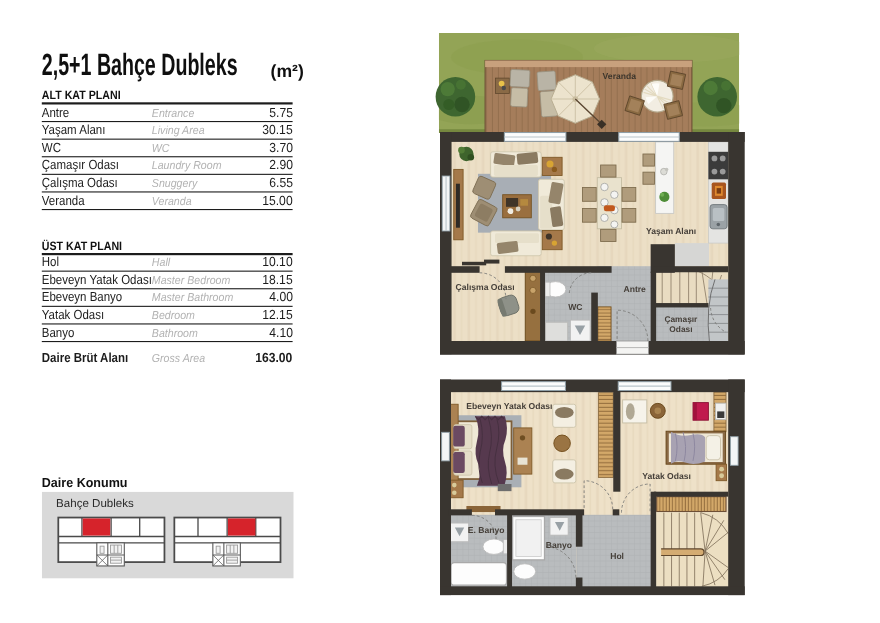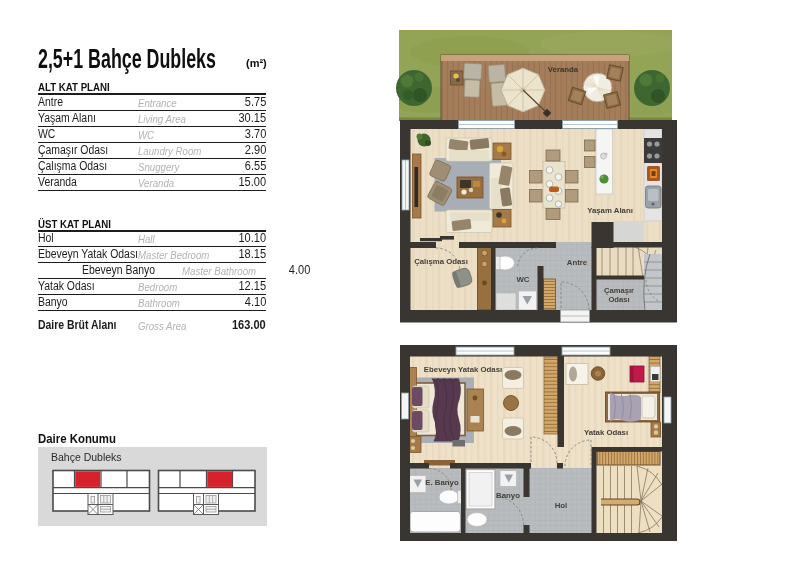--- a/index.html
+++ b/index.html
@@ -10,21 +10,21 @@
   .row-tr .en{position:absolute;left:100px;top:2.5px;font-size:10.5px;font-style:italic;color:#b2b2b2;transform:scaleX(0.92);transform-origin:0 0;white-space:nowrap;}
   .row-tr .val{position:absolute;right:0;top:1px;font-size:12px;color:#1c1c1c;transform:scaleX(0.92);transform-origin:100% 0;}
   .hline{position:absolute;left:38px;width:228px;background:#1c1c1c;}
   .sechead{position:absolute;left:38px;font-size:11px;font-weight:bold;color:#111;transform:scaleX(0.88);transform-origin:0 0;white-space:nowrap;}
 </style>
 </head>
 <body>
 
 <div class="abs" style="left:38px;top:43px;font-size:28px;font-weight:bold;color:#0f0f0f;transform:scaleX(0.637);transform-origin:0 0;white-space:nowrap;">2,5+1 Bahçe Dubleks</div>
 
-<div class="abs" style="left:246px;top:57px;font-size:11px;font-weight:bold;color:#0f0f0f;">(m²)</div>
+<div class="abs" style="left:246px;top:57px;font-size:16px;font-weight:bold;color:#0f0f0f;">(m²)</div>
 
 <div class="sechead" style="top:81px;">ALT KAT PLANI</div>
 
 <div class="hline" style="top:93px;height:2px;"></div>
 
 <div class="row-tr" style="top:94px;">
     <span class="tk">Antre</span>
     <span class="en">Entrance</span>
     <span class="val">5.75</span>
   </div>
@@ -76,21 +76,21 @@
   </div>
 <div class="hline" style="top:246px;height:1px;"></div>
 
 <div class="row-tr" style="top:246px;">
     <span class="tk">Ebeveyn Yatak Odası</span>
     <span class="en">Master Bedroom</span>
     <span class="val">18.15</span>
   </div>
 <div class="hline" style="top:262px;height:1px;"></div>
 
-<div class="row-tr" style="top:262px;margin-left:44px;">
+<div class="row-tr" style="top:262px;">
     <span class="tk">Ebeveyn Banyo</span>
     <span class="en">Master Bathroom</span>
     <span class="val">4.00</span>
   </div>
 <div class="hline" style="top:278px;height:1px;"></div>
 
 <div class="row-tr" style="top:278px;">
     <span class="tk">Yatak Odası</span>
     <span class="en">Bedroom</span>
     <span class="val">12.15</span>

